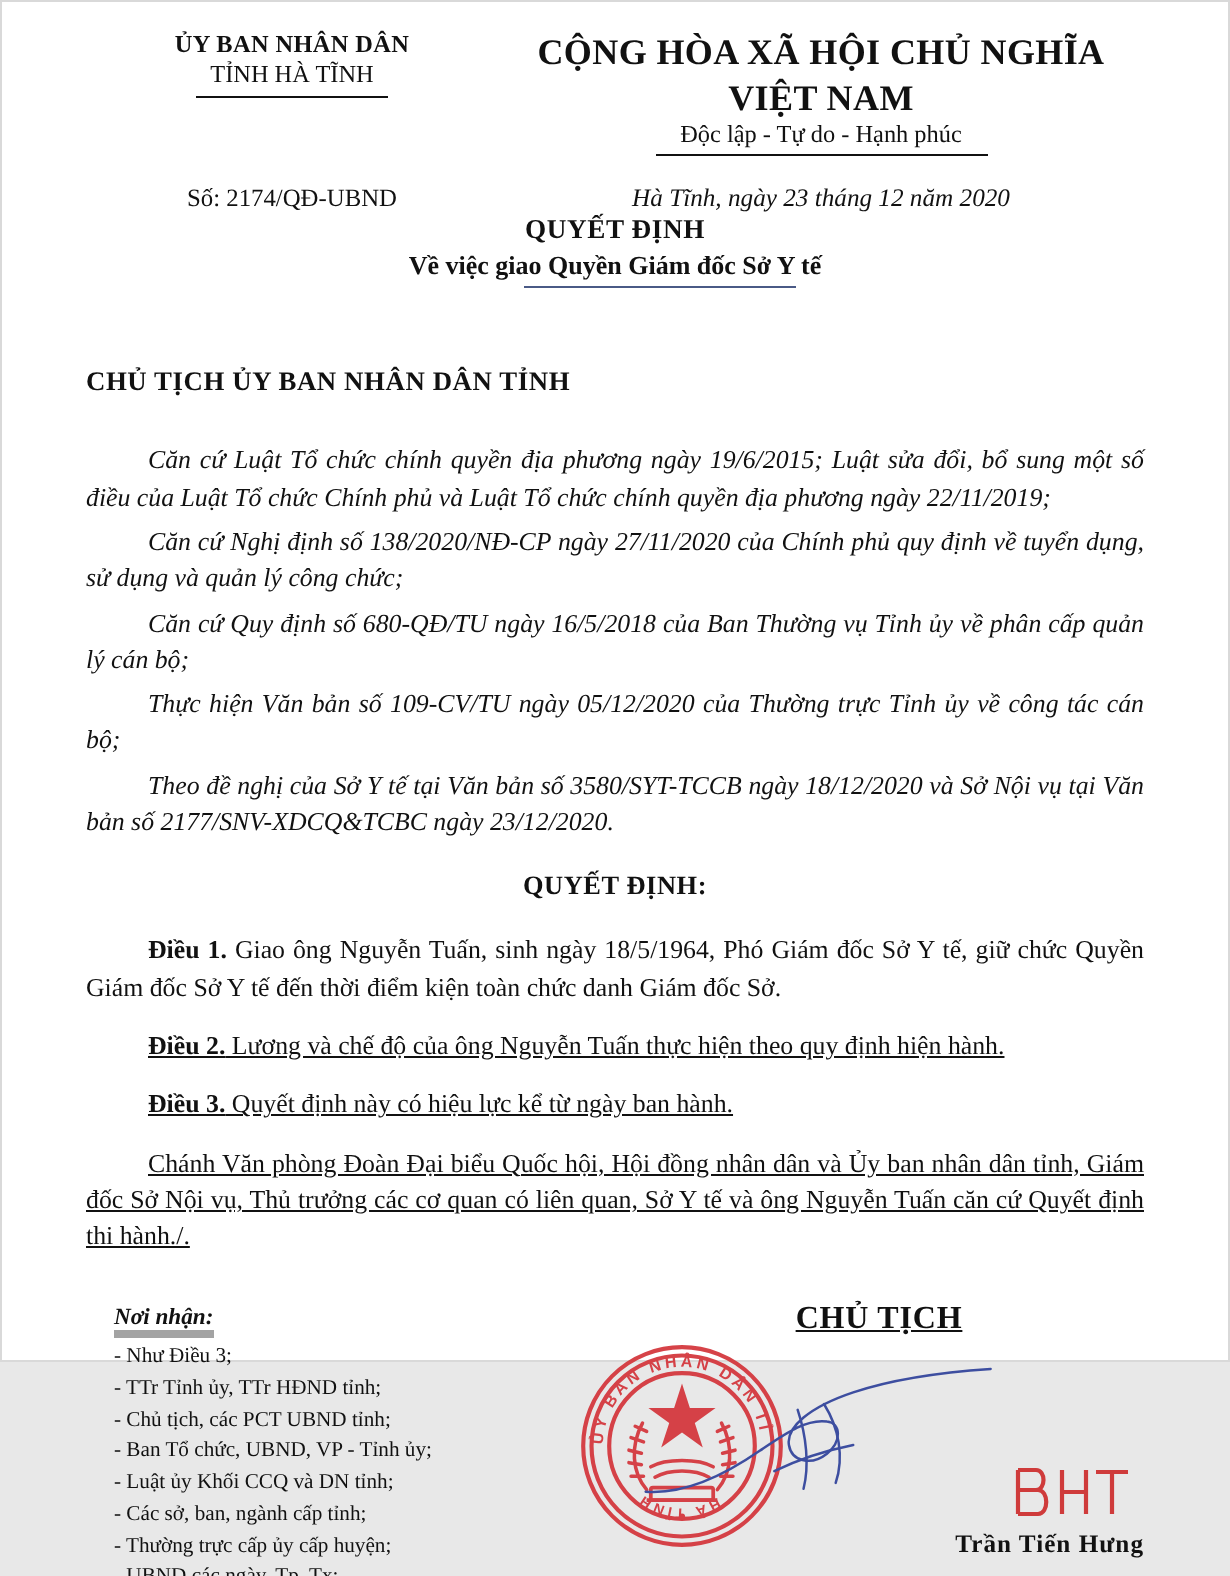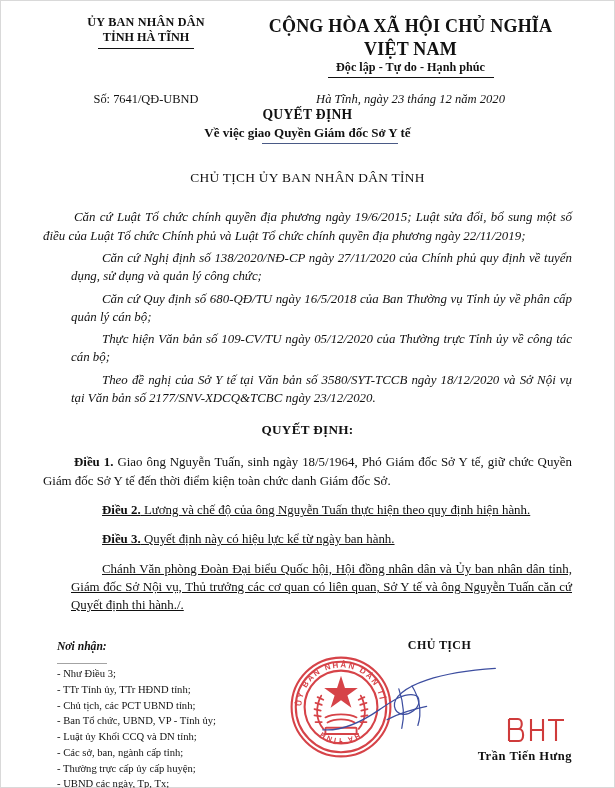--- a/index.html
+++ b/index.html
@@ -12,21 +12,21 @@
     width: 615px;
     height: 788px;
     overflow: hidden;
     font-family: "Liberation Serif", "DejaVu Serif", serif;
     color: #111111;
   }
   .page {
     position: relative;
     box-sizing: border-box;
     width: 615px;
-    height: 788px;
+    height: 681px;
     background: #ffffff;
     border: 1px solid #d9d9d9;
     padding: 10px 42px 0 42px;
   }
 
   
   .doc-header {
     display: flex;
     align-items: flex-start;
     justify-content: flex-start;
@@ -41,21 +41,21 @@
     flex: 1 1 auto;
     text-align: center;
   }
   .hdr-line1 {
     font-weight: bold;
     font-size: 12.2px;
     letter-spacing: .2px;
     line-height: 1.25;
   }
   .hdr-line2 {
-    font-weight: bold;
+    font-weight: normal;
     font-size: 12.2px;
     line-height: 1.25;
   }
   .hdr-right .hdr-line1 { font-size: 18px; }
   .rule {
     height: 1px;
     background: #111;
     margin: 2px auto 0 auto;
   }
   .rule-left  { width: 96px; }
@@ -97,38 +97,38 @@
   }
   .title-sub .rule-sub {
     position: absolute;
     left: 28%;
     right: 6%;
     bottom: -3px;
     height: 1px;
     background: #4a5a86;
   }
   .authority {
-    text-align: center;
-    font-weight: normal;
+    text-align: left;
+    font-weight: bold;
     font-size: 13.4px;
     letter-spacing: .3px;
-    margin-top: 29px;
+    margin-top: 41px;
   }
 
   
   .body-block { margin-top: 22px; }
   p.para {
     margin: 0 0 0 0;
     text-align: justify;
     text-indent: 31px;
     font-style: italic;
     font-size: 12.9px;
     line-height: 1.42;
   }
-  p.para + p.para { margin-top: 4px; margin-left: 28px; }
+  p.para + p.para { margin-top: 4px; }
   p.para.upright {
     font-style: normal;
   }
   p.para.upright b { font-weight: bold; }
 
   .decide-word {
     text-align: center;
     font-weight: bold;
     font-size: 13.2px;
     letter-spacing: .3px;
@@ -147,22 +147,22 @@
   .recipients {
     width: 250px;
     flex: 0 0 auto;
     padding-left: 14px;
   }
   .recipients-title {
     font-weight: bold;
     font-style: italic;
     font-size: 11.6px;
     display: inline-block;
-    border-bottom: 1px solid #a3a3a3;
-    padding-bottom: 10px;
+    border-bottom: 4px solid #a3a3a3;
+    padding-bottom: 0px;
     line-height: 1.2;
   }
   ul.recipient-list {
     list-style: none;
     margin: 2px 0 0 0;
     padding: 0;
   }
   ul.recipient-list li {
     font-size: 10.6px;
     line-height: 1.48;
@@ -170,22 +170,23 @@
   }
 
   .sign-block {
     flex: 1 1 auto;
     text-align: center;
     position: relative;
     padding-top: 2px;
   }
   .sign-title {
     font-weight: bold;
-    font-size: 12px;
+    font-size: 16px;
     letter-spacing: .4px;
+    text-decoration: underline;
   }
   .sign-stage {
     position: relative;
     height: 96px;
   }
   .sign-name {
     font-weight: bold;
     font-size: 12.6px;
     letter-spacing: .5px;
     position: relative;
@@ -232,21 +233,21 @@
       <div class="rule rule-left"></div>
     </div>
     <div class="hdr-right">
       <div class="hdr-line1">CỘNG HÒA XÃ HỘI CHỦ NGHĨA VIỆT NAM</div>
       <div class="hdr-line2">Độc lập - Tự do - Hạnh phúc</div>
       <div class="rule rule-right"></div>
     </div>
   </div>
 
   <div class="meta-row">
-    <div class="meta-left">Số: 7641/QĐ-UBND</div>
+    <div class="meta-left">Số: 2174/QĐ-UBND</div>
     <div class="meta-right">Hà Tĩnh, ngày 23 tháng 12 năm 2020</div>
   </div>
 
   <div class="title-block">
     <div class="title-main">QUYẾT ĐỊNH</div>
     <div class="title-sub">
       <span>Về việc giao Quyền Giám đốc Sở Y tế</span>
       <span class="rule-sub"></span>
     </div>
   </div>

